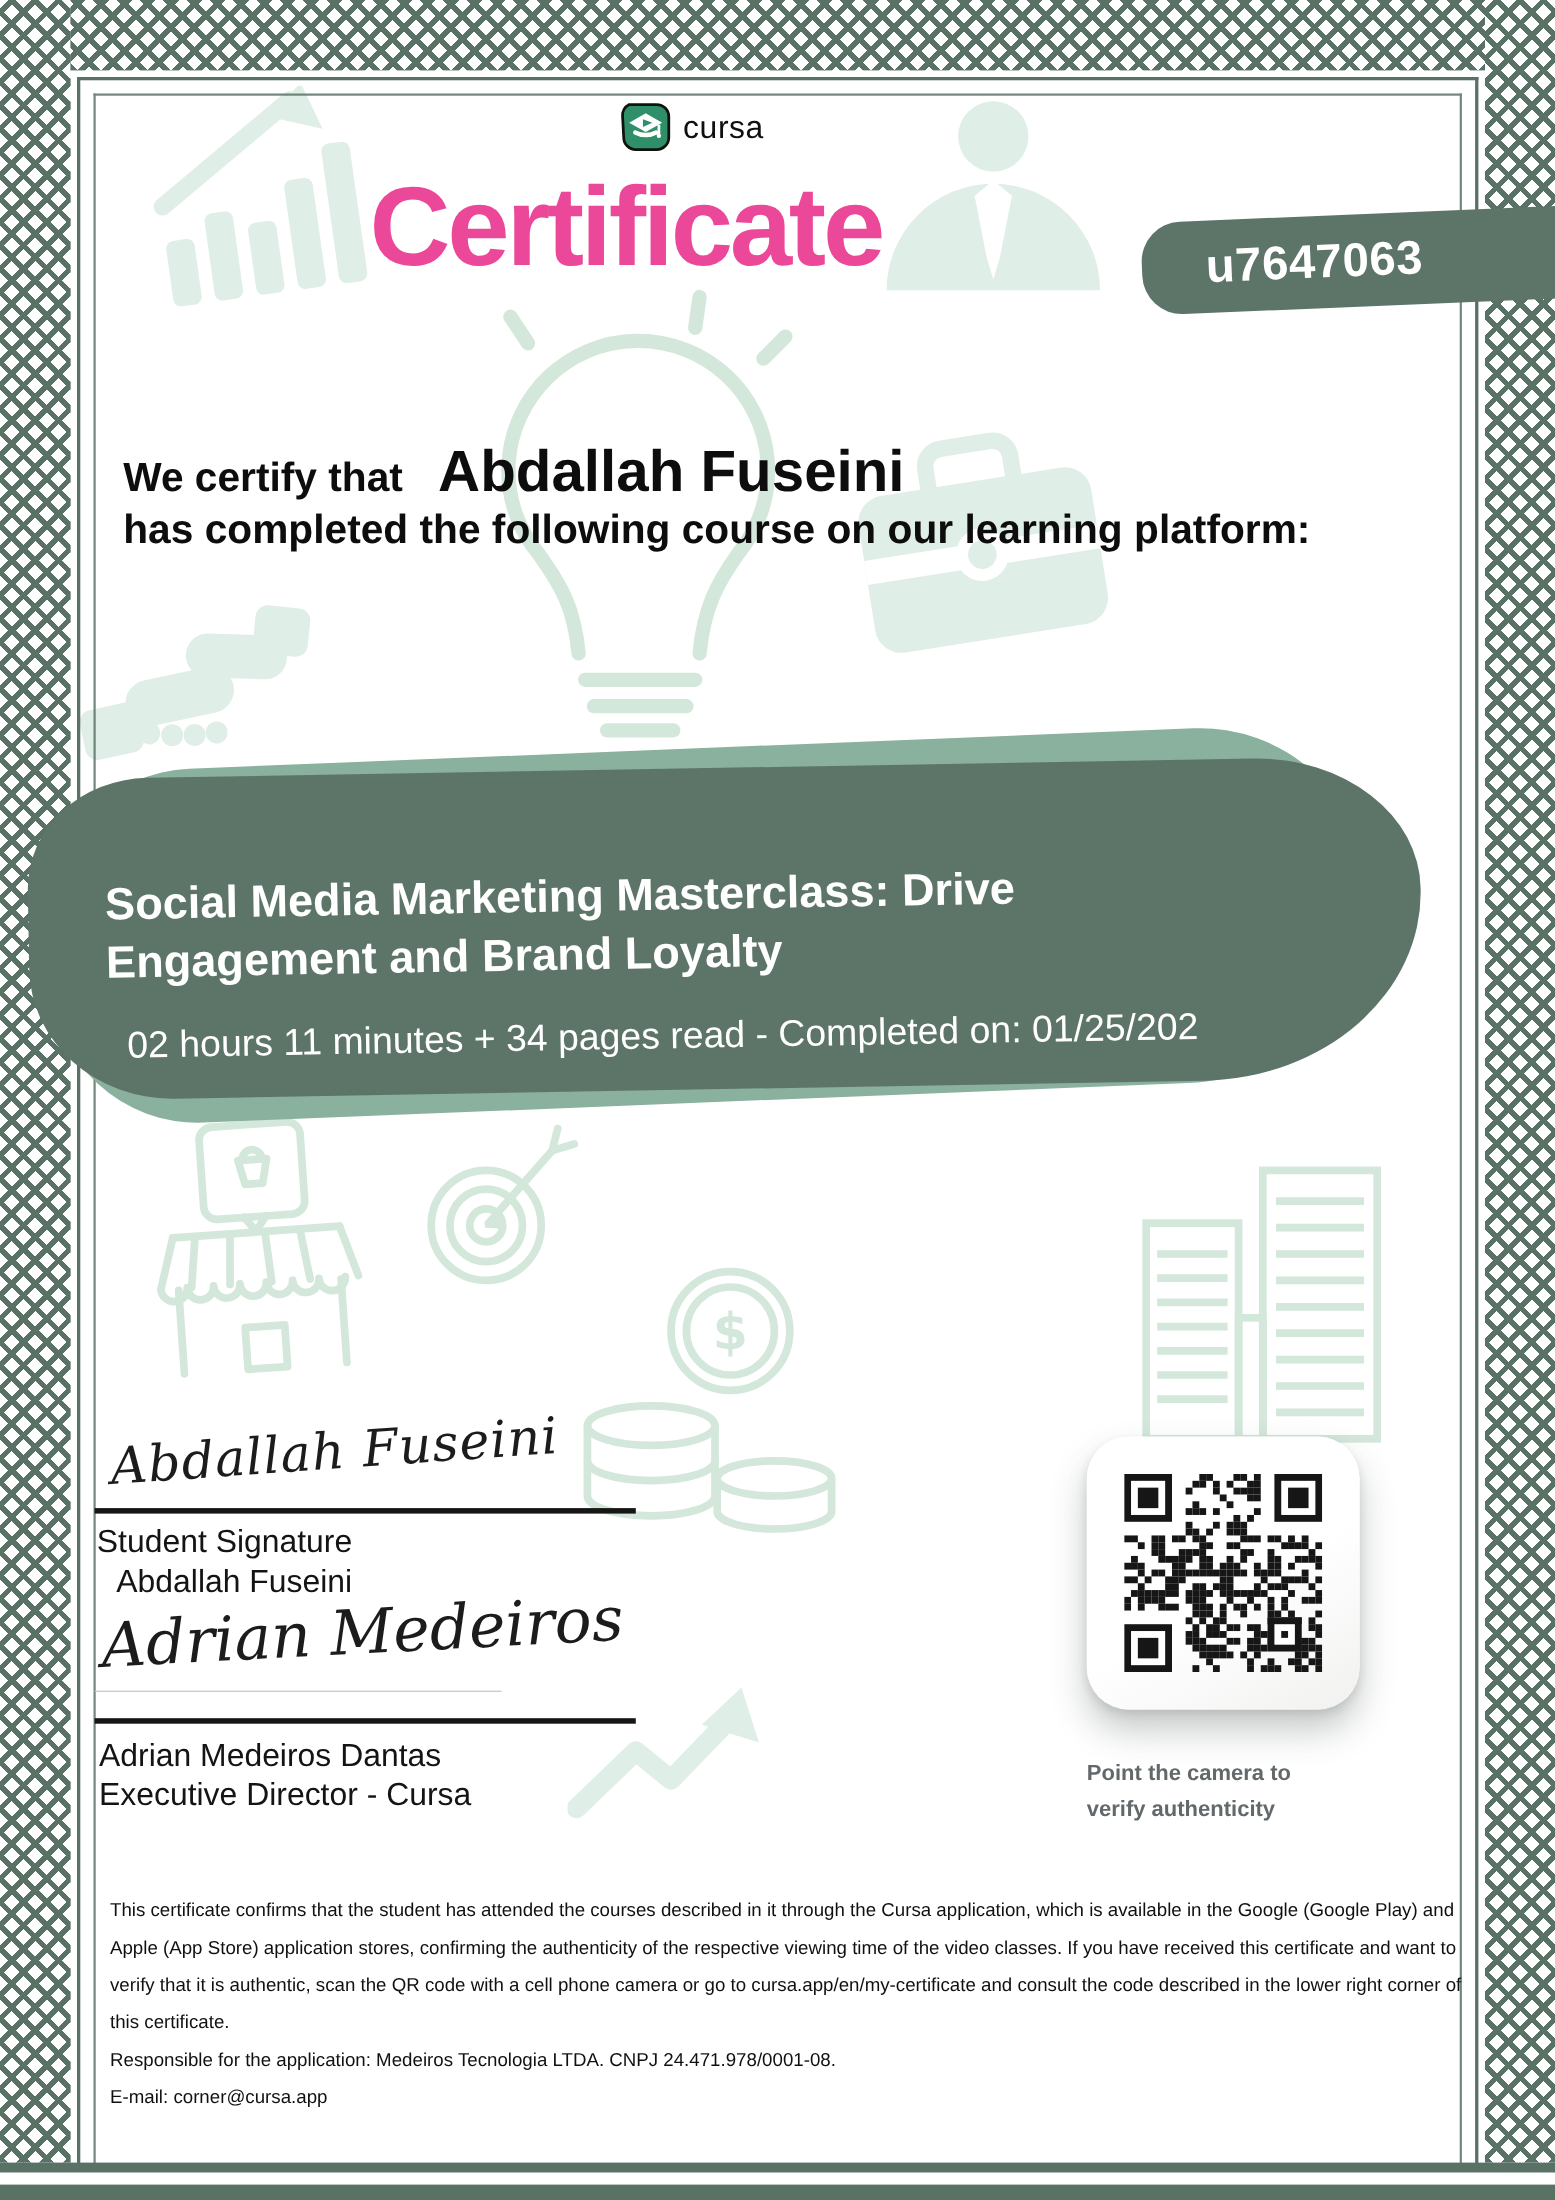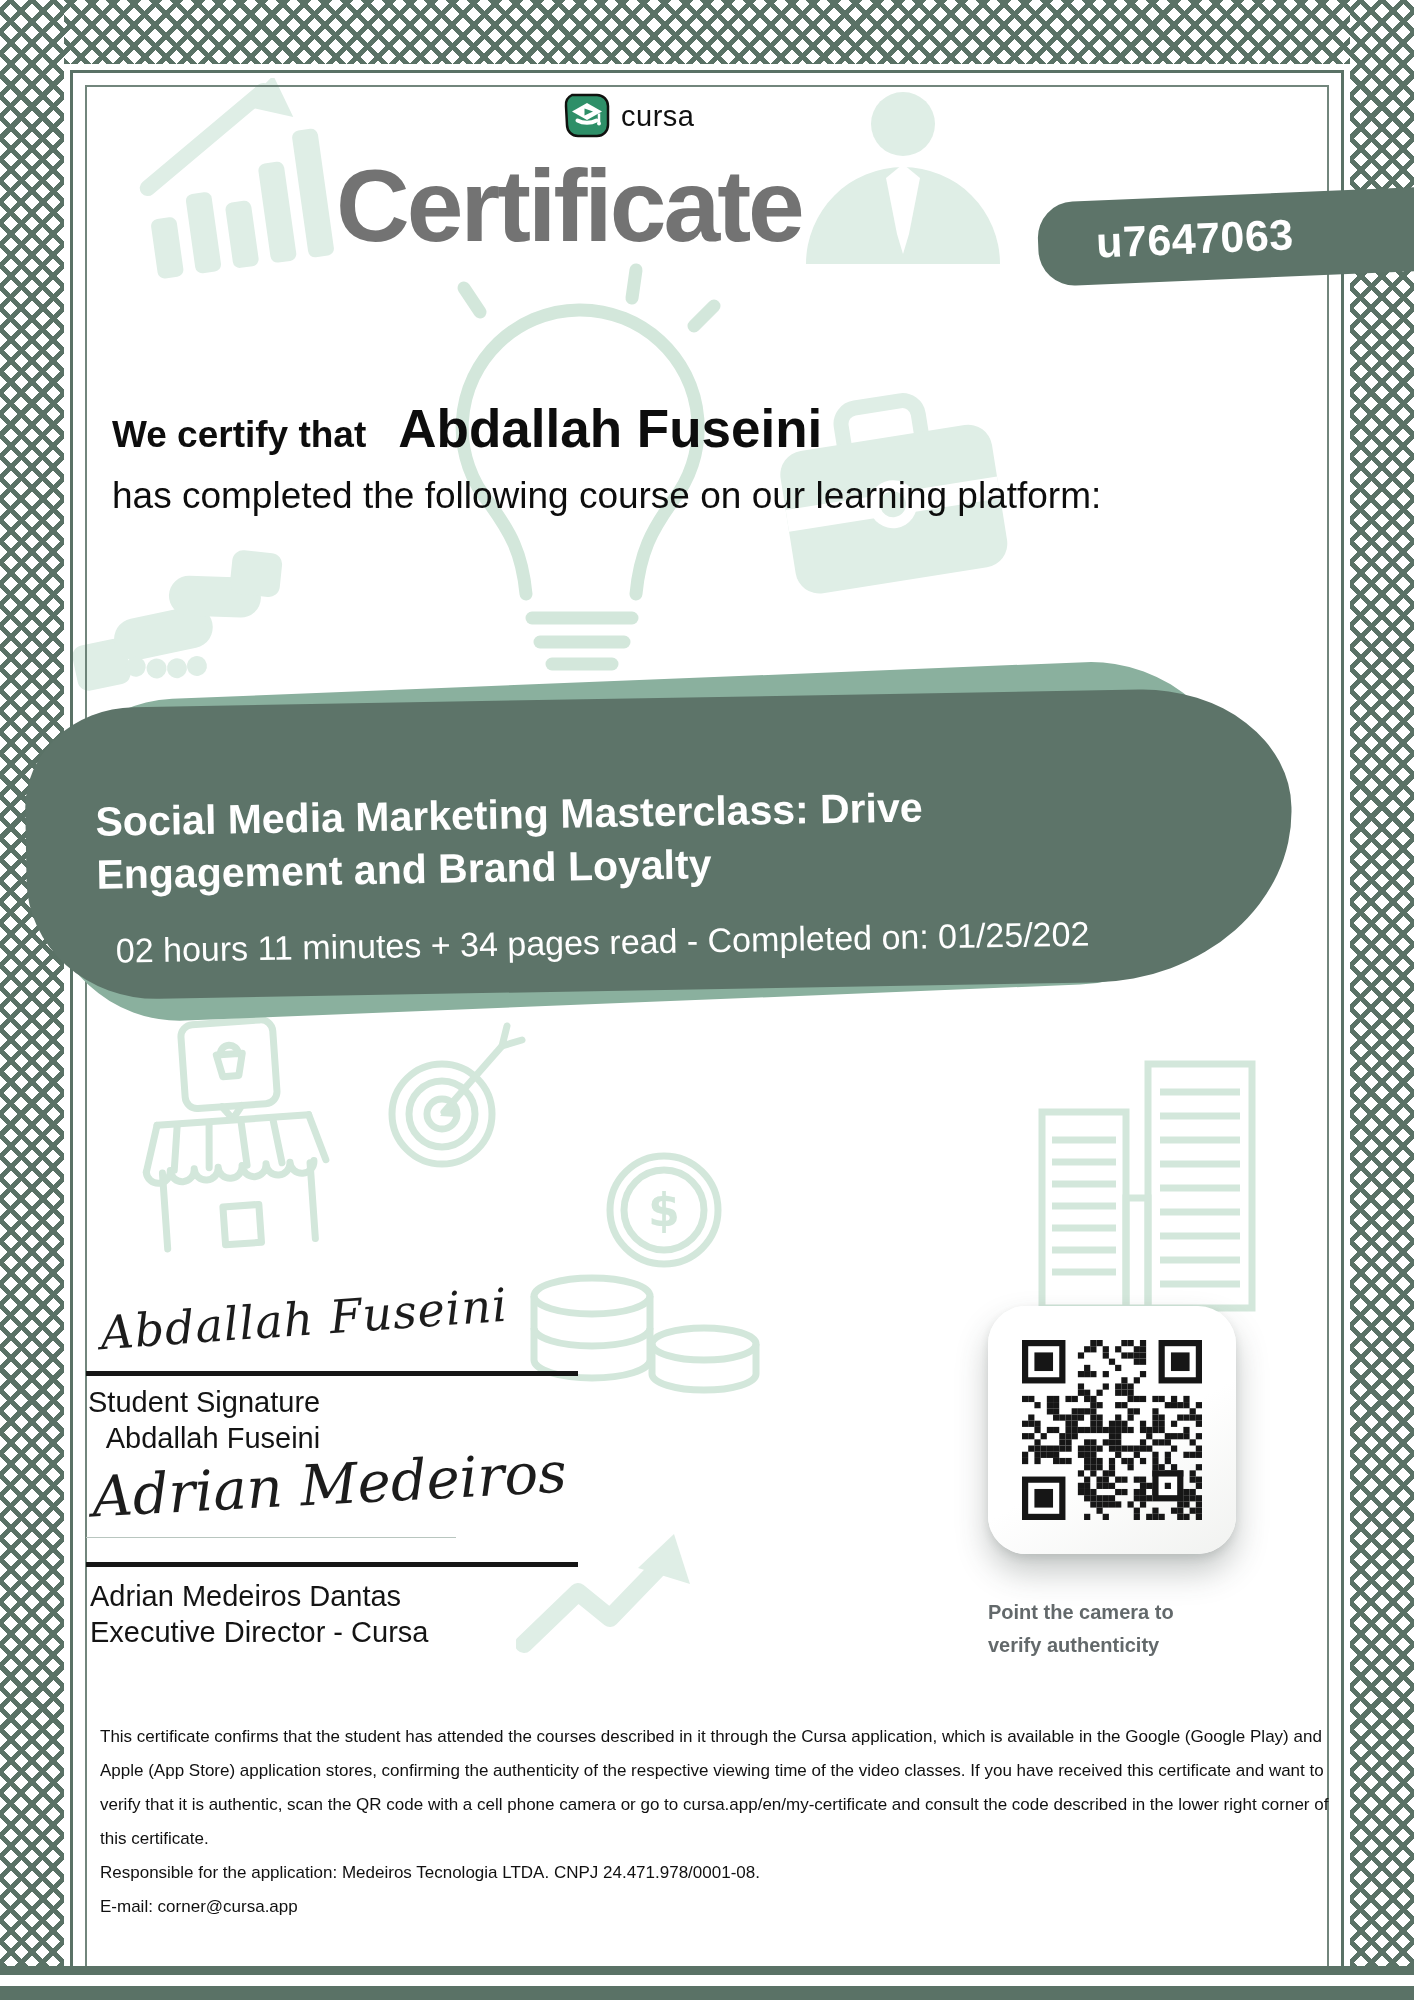--- a/index.html
+++ b/index.html
@@ -35,35 +35,35 @@
   .strip2{top:1986px;height:14px;}
 
   
   .bgicon{position:absolute;z-index:1;}
 
   
   .logo{position:absolute;left:563px;top:92px;display:flex;align-items:center;gap:10px;z-index:3;}
   .logo-text{font-size:29px;font-weight:400;color:var(--ink);letter-spacing:0.5px;}
   .title{
     position:absolute;left:336px;top:148px;margin:0;z-index:3;
-    font-size:102px;font-weight:800;letter-spacing:-3px;color:#737373;
+    font-size:102px;font-weight:800;letter-spacing:-3px;color:#ec4899;
   }
   .badge{
     position:absolute;left:1038px;top:194px;width:430px;height:84px;z-index:4;
     background:var(--blob);border-radius:36px;transform:rotate(-2.4deg);
     display:flex;align-items:center;padding-left:58px;box-sizing:border-box;
     color:#fff;font-size:43px;font-weight:700;letter-spacing:0.5px;
   }
 
   
   .intro{position:absolute;left:112px;top:398px;z-index:3;color:#0d0d0d;}
   .intro-line1{display:flex;align-items:baseline;gap:32px;}
   .certify{font-size:37px;font-weight:700;}
   .student{font-size:53px;font-weight:800;}
-  .intro-line2{font-size:37px;font-weight:400;margin-top:16px;}
+  .intro-line2{font-size:37px;font-weight:700;margin-top:2px;}
 
   
   .blob-back{
     position:absolute;left:44px;top:680px;width:1200px;height:322px;z-index:3;
     background:var(--blob-light);border-radius:150px 170px 190px 150px;transform:rotate(-2.3deg);
   }
   .blob{
     position:absolute;left:26px;top:698px;width:1266px;height:292px;z-index:4;
     background:var(--blob);color:#fff;transform:rotate(-1deg);
     border-radius:110px 150px 200px 130px / 100px 120px 170px 120px;

